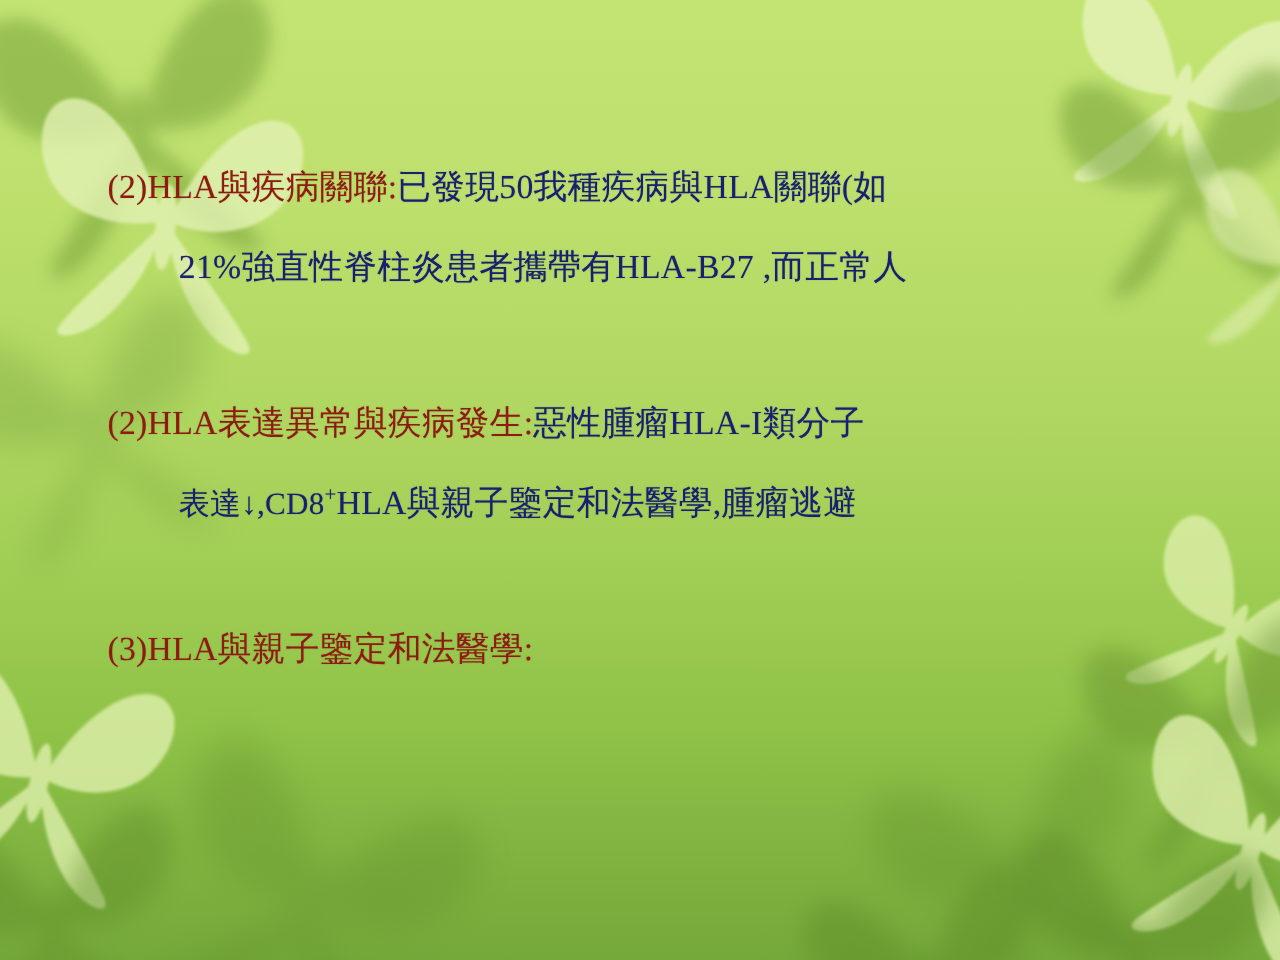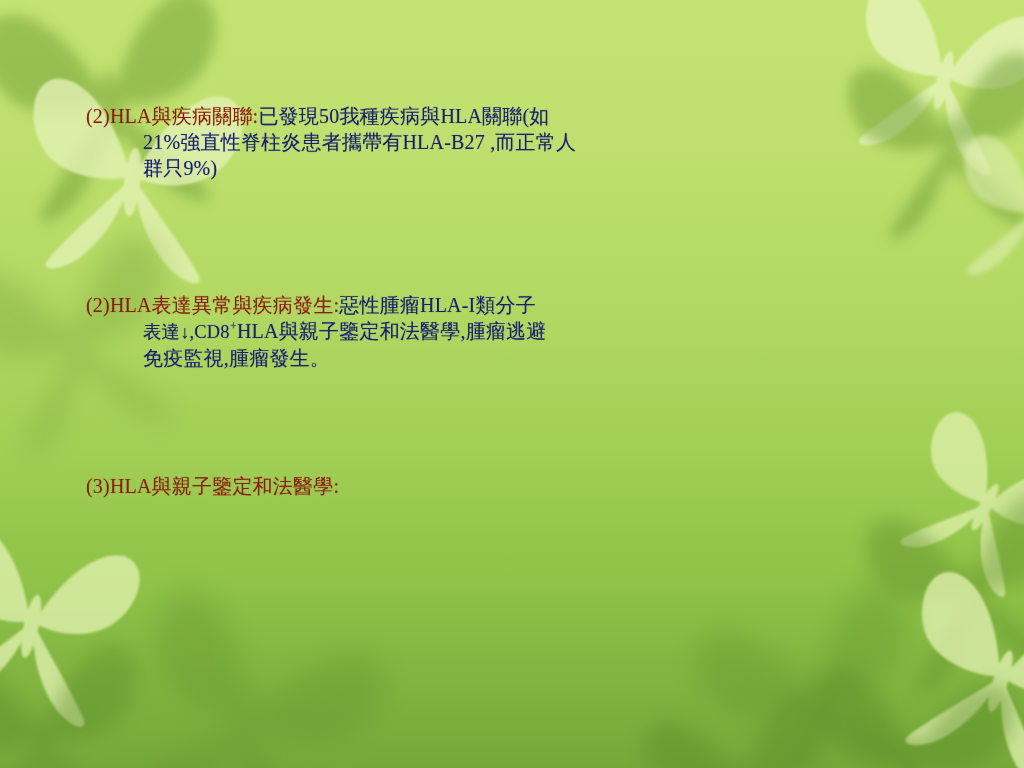--- a/index.html
+++ b/index.html
@@ -60,22 +60,23 @@
     line-height: 1.30;
     letter-spacing: 0.2px;
     white-space: pre-wrap;
   }
   .p1 { top: 103px; }
   .p2 { top: 292px; }
   .p3 { top: 473px; }
 
   .ln {
     display: block;
-    font-size: 20px;
+    font-size: 27px;
     white-space: pre;
+    margin-top: 29px;
   }
   .ln.indent { text-indent: 57px; }
 
   .red {
     color: #8d1c10;
     text-shadow: 0 0 1px rgba(141,28,16,.35);
   }
   .blue {
     color: #18206f;
     text-shadow: 0 0 1px rgba(24,32,111,.35);
@@ -267,18 +268,18 @@
         <path d="M102 92 C120 38 156 6 178 16 C198 26 192 62 172 80 C154 96 126 100 102 92Z"></path>
         <path d="M98 94 C78 118 52 146 36 168 C24 184 48 180 64 164 C80 148 94 122 98 96Z"></path>
         <path d="M102 94 C122 118 148 146 164 168 C176 184 152 180 136 164 C120 148 106 122 102 96Z"></path>
         <ellipse cx="100" cy="96" rx="7" ry="30"></ellipse>
       </g>
         </svg>
     </div>
   </div>
 
   <div id="content">
-    <div class="para p1"><span class="ln"><span class="red">(2)HLA與疾病關聯:</span><span class="blue">已發現50我種疾病與HLA關聯(如</span></span><span class="ln indent"><span class="blue">21%強直性脊柱炎患者攜帶有HLA-B27 ,而正常人</span></span><span class="ln indent"><span class="blue">群只9%)</span></span></div>
-    <div class="para p2"><span class="ln"><span class="red">(2)HLA表達異常與疾病發生:</span><span class="blue">惡性腫瘤HLA-I類分子</span></span><span class="ln indent"><span class="blue arrow">表達↓,CD8</span><sup class="blue">+</sup><span class="blue">HLA與親子鑒定和法醫學,腫瘤逃避</span></span><span class="ln indent"><span class="blue">免疫監視,腫瘤發生。</span></span></div>
+    <div class="para p1"><span class="ln"><span class="red">(2)HLA與疾病關聯:</span><span class="blue">已發現50我種疾病與HLA關聯(如</span></span><span class="ln indent"><span class="blue">21%強直性脊柱炎患者攜帶有HLA-B27 ,而正常人</span></span></div>
+    <div class="para p2"><span class="ln"><span class="red">(2)HLA表達異常與疾病發生:</span><span class="blue">惡性腫瘤HLA-I類分子</span></span><span class="ln indent"><span class="blue arrow">表達↓,CD8</span><sup class="blue">+</sup><span class="blue">HLA與親子鑒定和法醫學,腫瘤逃避</span></span></div>
     <div class="para p3"><span class="ln"><span class="red">(3)HLA與親子鑒定和法醫學:</span></span></div>
   </div>
 
 </div>
 
 </body></html>

